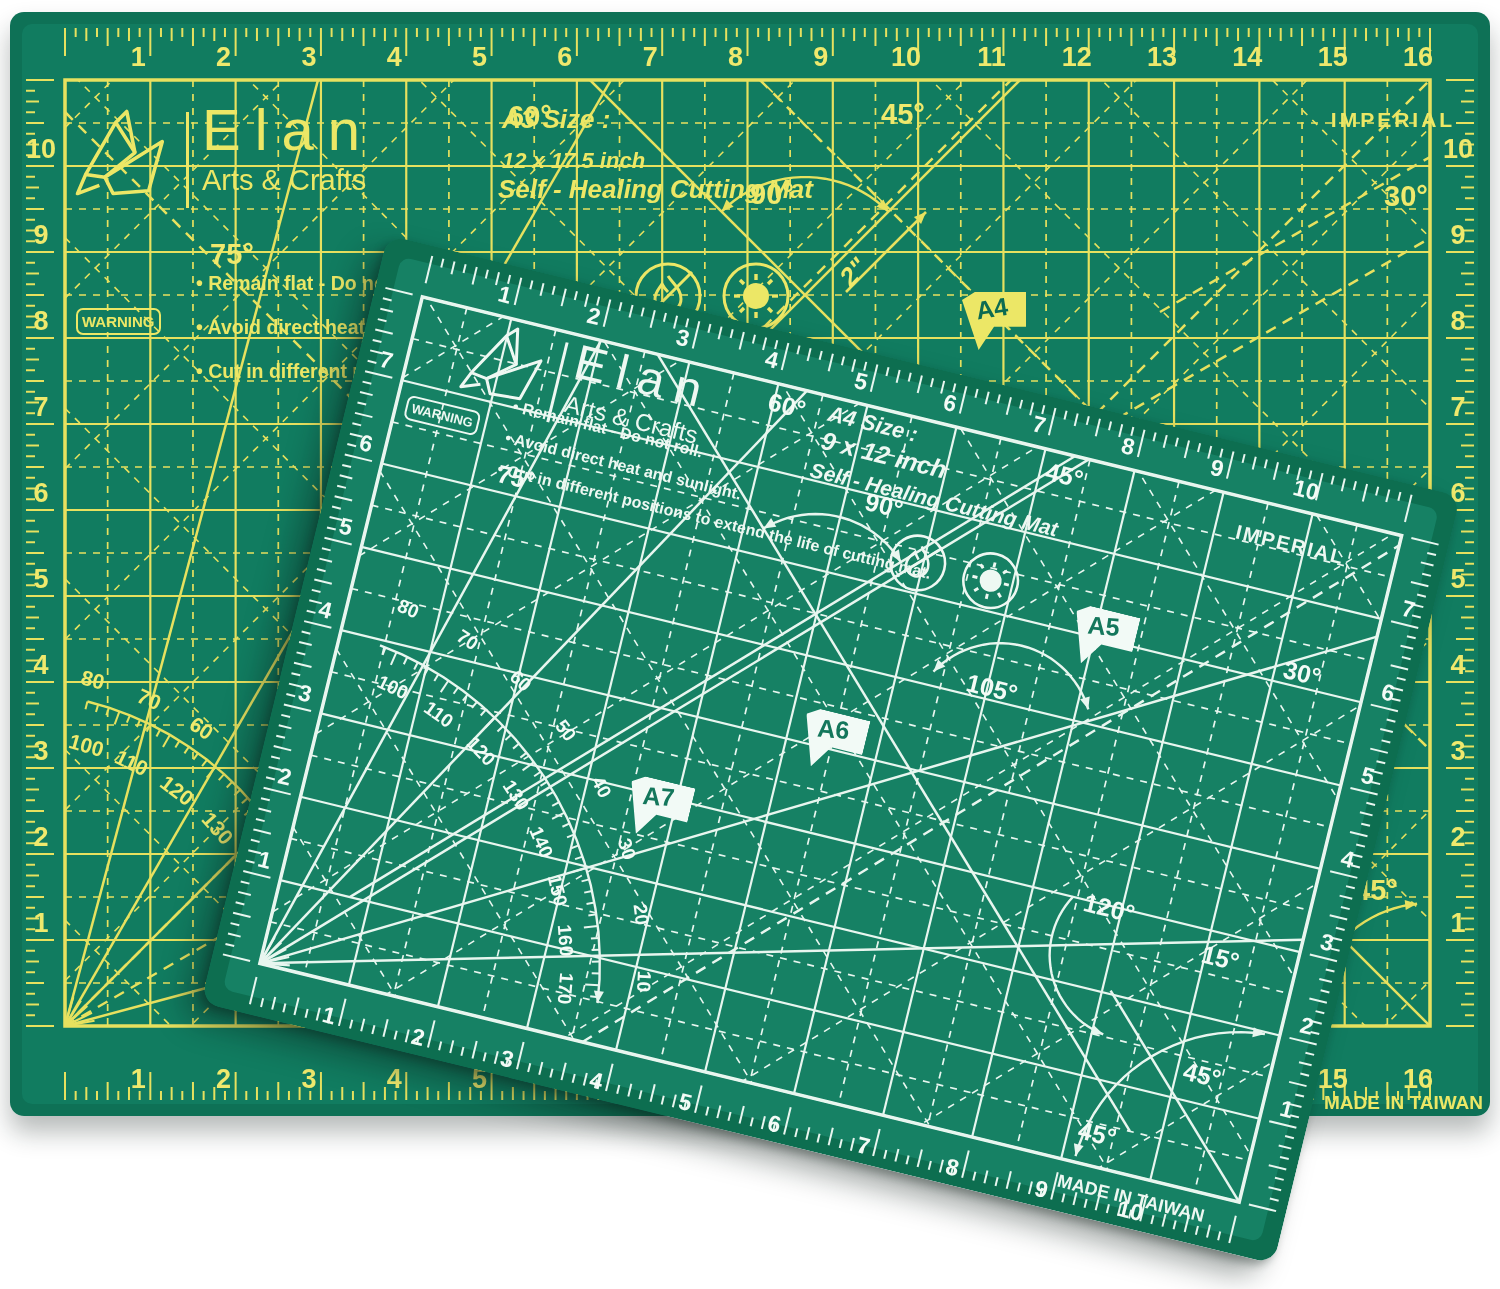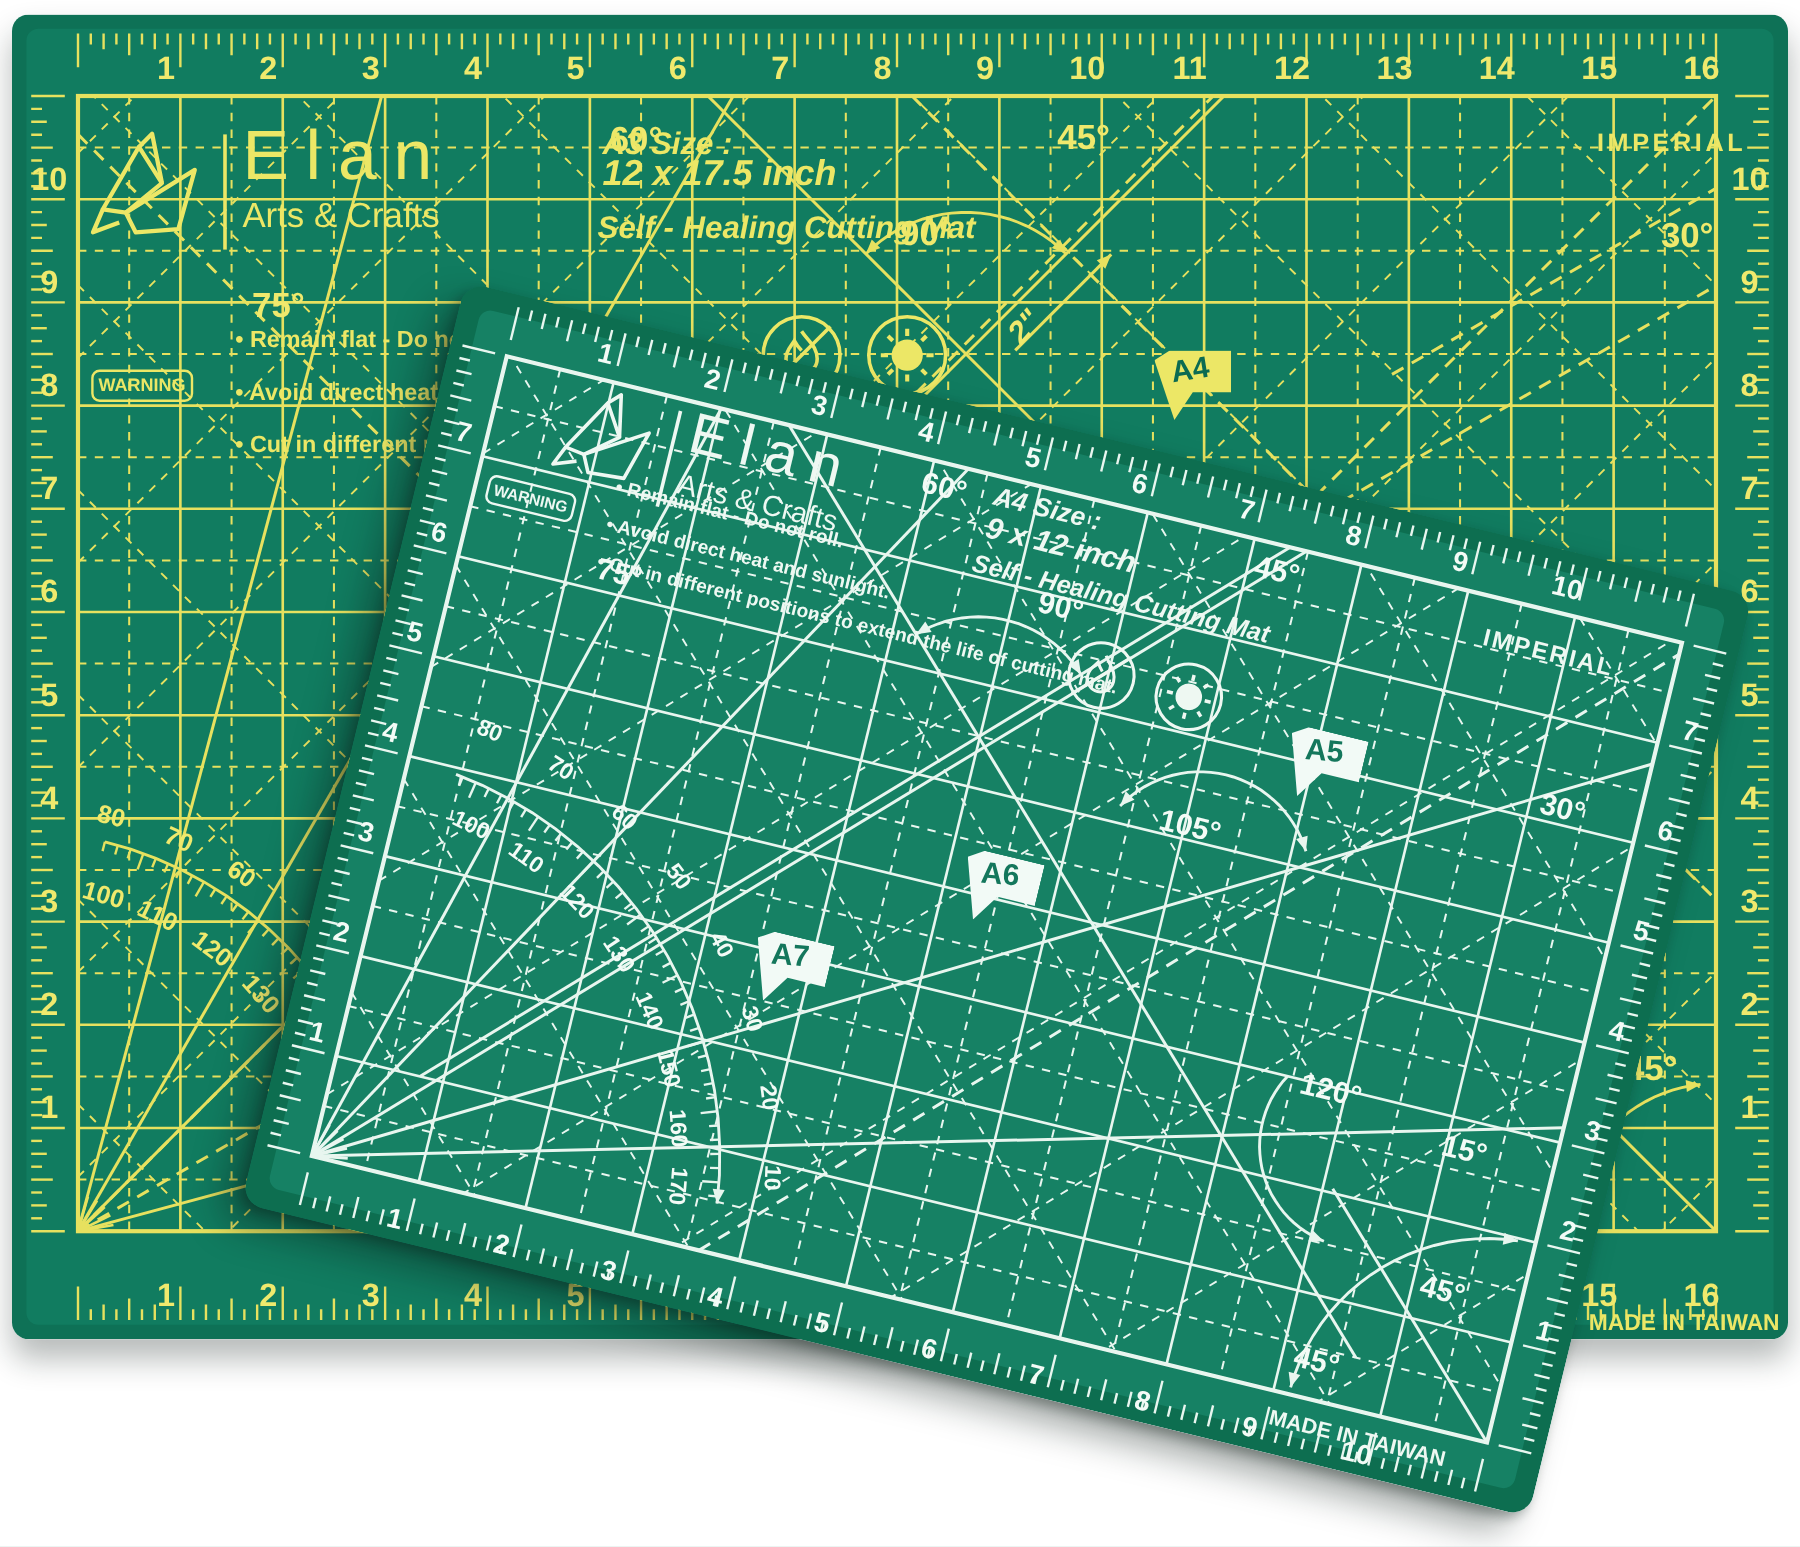--- a/index.html
+++ b/index.html
@@ -27,21 +27,21 @@
   .madein{font-weight:800;white-space:nowrap;}
   .flag{width:64px;height:58px;display:flex;justify-content:center;
         clip-path:polygon(0 14%,20% 0,100% 0,100% 60%,50% 60%,26% 100%);}
   .flag span{font-weight:700;font-size:25px;transform:rotate(-9deg);margin-top:2px;}
   
   .a3 .bird{left:64px;top:94px;width:100px;height:104px;}
   .a3 .bar{left:176px;top:100px;height:96px;}
   .a3 .elan{left:192px;top:84px;font-size:58px;letter-spacing:14px;}
   .a3 .acraft{left:192px;top:152px;font-size:29px;}
   .a3 .s1{left:492px;top:92px;font-size:26px;}
-  .a3 .s2{left:492px;top:116px;font-size:30px;}
+  .a3 .s2{left:492px;top:136px;font-size:22px;}
   .a3 .s3{left:488px;top:162px;font-size:26px;}
   .a3 .wbox{left:66px;top:296px;font-size:15px;}
   .a3 .wi{font-size:19.5px;}
   .a3 .wi1{left:186px;top:260px;}
   .a3 .wi2{left:186px;top:304px;}
   .a3 .wi3{left:186px;top:348px;}
   .a3 .wicons{position:absolute;left:620px;top:244px;width:176px;height:82px;}
   .a3 .imperial{left:1283px;top:96px;width:200px;font-size:21px;letter-spacing:3px;}
   .a3 .madein{left:1268px;top:1080px;width:205px;font-size:19px;text-align:right;}
   .a3 .flag{background:#ece766;color:#0c6b52;}

